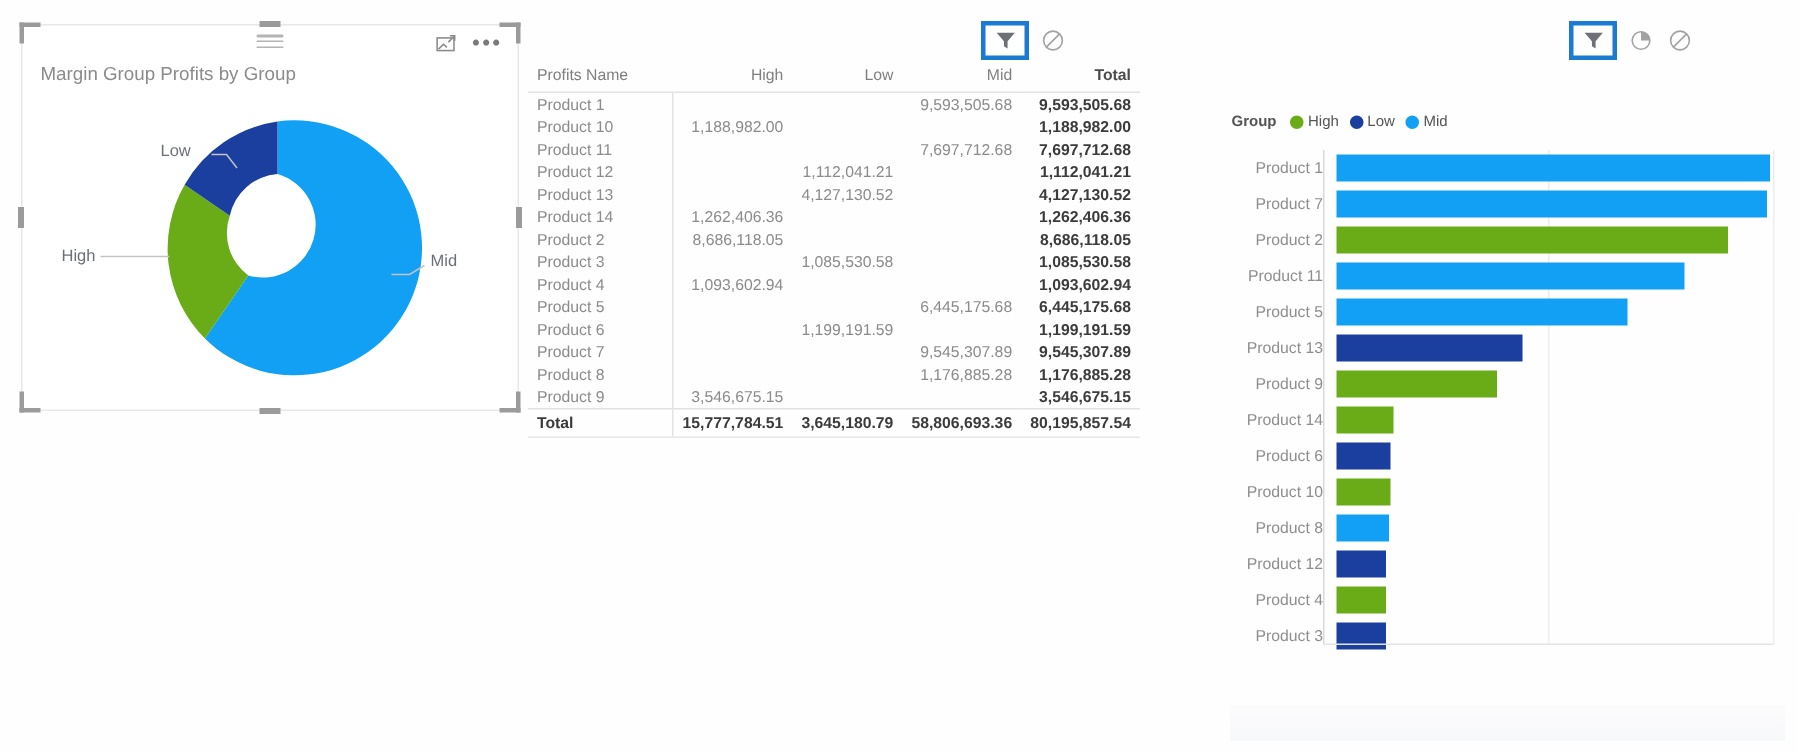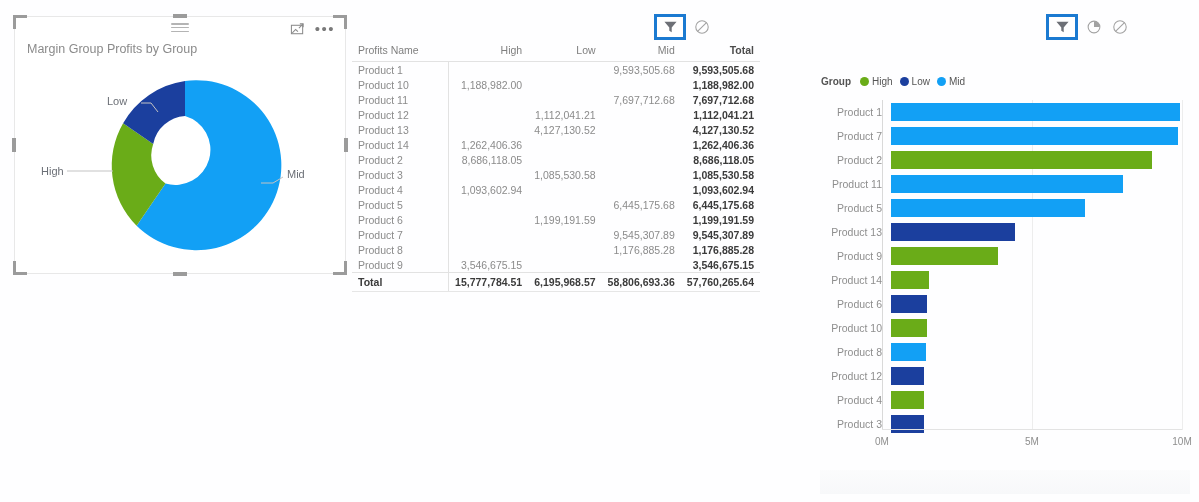--- a/index.html
+++ b/index.html
@@ -478,23 +478,23 @@
             <td>3,546,675.15</td>
             <td></td>
             <td></td>
             <td class="c-total">3,546,675.15</td>
           </tr>
         </tbody>
       <tfoot>
         <tr class="total-row">
           <td class="c-name">Total</td>
           <td>15,777,784.51</td>
-          <td>6,195,968.57</td>
+          <td>3,645,180.79</td>
           <td>58,806,693.36</td>
-          <td class="c-total">57,760,265.64</td>
+          <td class="c-total">80,195,857.54</td>
         </tr>
       </tfoot>
     </table>
     <div class="table-underline"></div>
   </div>
 
   <div class="bar-visual">
     <div class="bar-icons">
       <div class="icon-box-selected">
         <svg width="15" height="14" viewBox="0 0 16 15">
@@ -616,22 +616,17 @@
             </div>
           </div>
           <div class="bar-row">
             <div class="bar-cat">Product 3</div>
             <div class="bar-track">
               <div class="bar-fill" style="width: 10.8553%; background: rgb(27, 63, 158);"></div>
             </div>
           </div>
         </div>
       <div class="axis-baseline"></div>
-      <div class="axis-labels">
-          <div class="axis-tick" style="left: 0px;">0M</div>
-          <div class="axis-tick" style="left: 150px;">5M</div>
-          <div class="axis-tick" style="left: 300px;">10M</div>
-        </div>
     </div>
   </div>
 
   <div class="ghost-strip"></div>
 </div>
 
 </body></html>

